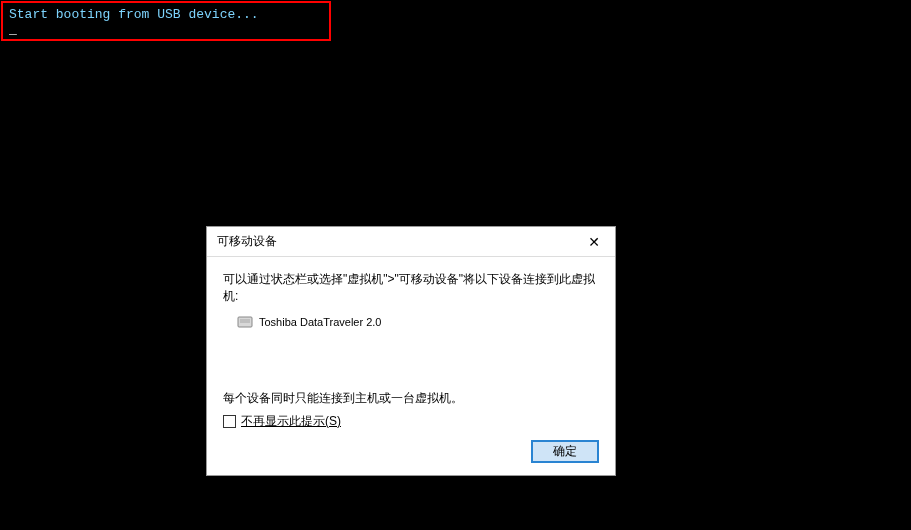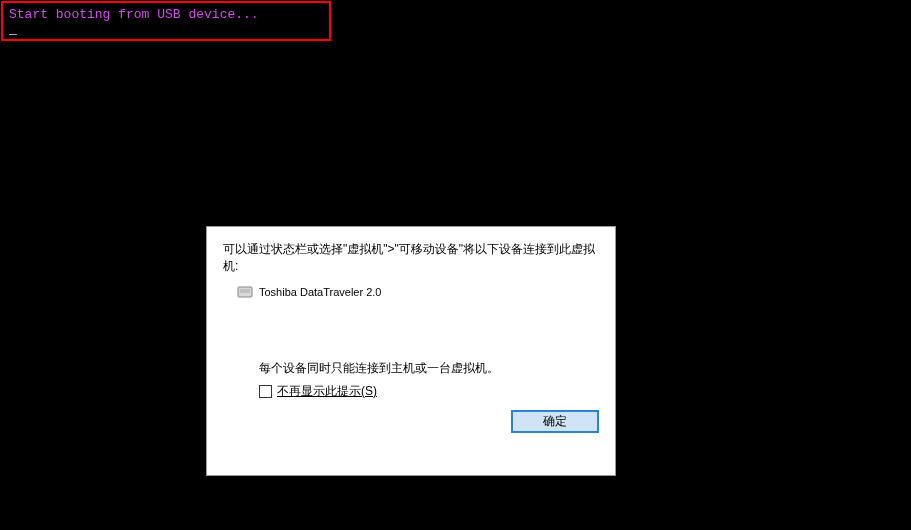--- a/index.html
+++ b/index.html
@@ -19,21 +19,21 @@
       position: absolute;
       top: 1px;
       left: 1px;
       width: 330px;
       height: 40px;
       border: 2px solid #ff0000;
       padding: 4px 6px;
     }
     .boot-text {
       font-family: "Courier New", monospace;
-      color: #d946ef;
+      color: #7dd3fc;
       font-size: 13px;
       line-height: 15px;
       white-space: pre;
     }
     .cursor {
       font-family: "Courier New", monospace;
       color: #fff;
       font-size: 13px;
     }
     .dialog {
@@ -92,21 +92,20 @@
     }
     .device-name {
       font-size: 11px;
       color: #000;
     }
     .bottom-area {
       position: absolute;
       left: 16px;
       right: 16px;
       bottom: 12px;
-      margin-left: 36px;
     }
     .note {
       font-size: 12px;
       color: #000;
       margin-bottom: 6px;
     }
     .checkbox-row {
       display: flex;
       align-items: center;
       gap: 5px;
@@ -124,41 +123,47 @@
     .chk-label {
       font-size: 12px;
       color: #000;
       cursor: pointer;
     }
     .button-row {
       display: flex;
       justify-content: flex-end;
     }
     .ok-btn {
-      width: 88px;
+      width: 68px;
       height: 23px;
       background: #cfe4f7;
       border: 2px solid #2a84d2;
       font-size: 12px;
       color: #000;
       cursor: pointer;
       display: flex;
       align-items: center;
       justify-content: center;
     }
   </style>
 </head>
 <body>
 
 <div class="boot-highlight">
   <div class="boot-text">Start booting from USB device...</div>
   <div class="cursor">_</div>
 </div>
 
 <div class="dialog">
+  <div class="title-bar">
+    <span class="title-text">可移动设备</span>
+    <div class="close-btn">
+      <span>✕</span>
+    </div>
+  </div>
   <div class="dialog-body">
     <div class="instruction">可以通过状态栏或选择"虚拟机"&gt;"可移动设备"将以下设备连接到此虚拟机:</div>
     <div class="device-row">
       <svg class="drive-icon" viewBox="0 0 16 14">
         <rect x="1" y="2" width="14" height="10" rx="1" fill="#d8d8d8" stroke="#888" stroke-width="1"></rect>
         <rect x="3" y="4" width="10" height="4" fill="#bfbfbf"></rect>
       </svg>
       <span class="device-name">Toshiba DataTraveler 2.0</span>
     </div>
     <div class="bottom-area">

